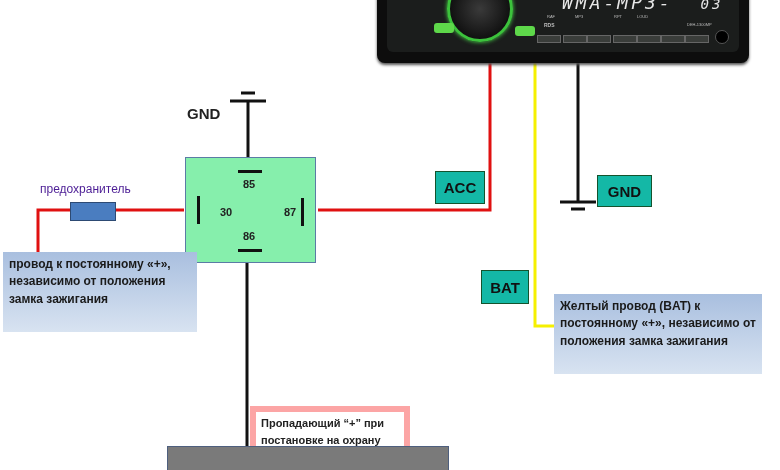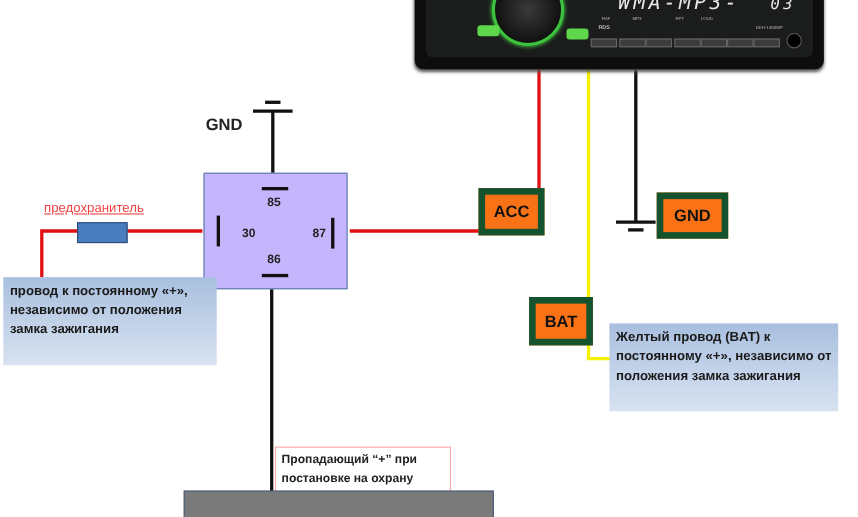--- a/index.html
+++ b/index.html
@@ -1,25 +1,25 @@
 <!DOCTYPE html>
 <html><head>
 <meta charset="utf-8">
 <style>
   html, body { margin: 0; padding: 0; }
   body { width: 780px; height: 470px; background: #ffffff; position: relative; overflow: hidden;
          font-family: "Liberation Sans", "DejaVu Sans", sans-serif; }
   .abs { position: absolute; }
   svg#wires { position: absolute; left: 0; top: 0; }
-  .label-box { position: absolute; background: #f97316; border: 6px solid #14532d; font-weight: bold; color: #111;
+  .label-box { position: absolute; background: #14b8a6; border: 1px solid #14532d; font-weight: bold; color: #111;
                display: flex; align-items: center; justify-content: center; }
   .note { position: absolute; font-weight: bold; color: #1a1a1a; line-height: 1.45; padding: 4px 6px; box-sizing: border-box;
           background: linear-gradient(180deg, #a9bfdf 0%, #d8e3f1 100%); }
-  .plain-text { position: absolute; color: #ef4444; text-decoration: underline; }
-  .relay { position: absolute; border: 1.5px solid #5b7ba5; background: #c4b5fd; box-sizing: border-box; }
+  .plain-text { position: absolute; color: #4c1d95; }
+  .relay { position: absolute; border: 1.5px solid #5b7ba5; background: #86efac; box-sizing: border-box; }
   .pin { position: absolute; background: #111; }
   .pin-label { position: absolute; font-size: 11px; font-weight: bold; color: #222; }
   .radio { position: absolute; left: 377px; top: -10px; width: 372px; height: 73px; background: #0d0d0d;
            border-radius: 0 0 8px 8px; box-shadow: 0 2px 3px #555; overflow: hidden; }
   .radio-inner { position: absolute; left: 10px; top: 0; width: 352px; height: 62px; background: #1b1d1c; border-radius: 0 0 6px 6px; }
   .knob { position: absolute; left: 60px; top: -14px; width: 60px; height: 60px; border-radius: 50%;
           background: radial-gradient(circle, #3a3a3a 0%, #111 70%); border: 3px solid #3cc23c; box-shadow: 0 0 4px #4be04b; }
   .gbtn { position: absolute; background: #5ed84a; border-radius: 3px; }
   .display { position: absolute; left: 175px; top: 2px; color: #e8e8e8; font-family: "DejaVu Sans Mono", monospace;
              font-style: italic; font-size: 18px; letter-spacing: 3px; }
@@ -94,15 +94,15 @@
 <div class="note" style="left:3px;top:252px;width:194px;height:80px;font-size:12px;">провод  к постоянному «+», независимо от положения замка зажигания</div>
 
 <div class="label-box" style="left:435px;top:171px;width:48px;height:31px;font-size:15px;">ACC</div>
 
 <div class="label-box" style="left:597px;top:175px;width:53px;height:30px;font-size:15px;">GND</div>
 
 <div class="label-box" style="left:481px;top:270px;width:46px;height:32px;font-size:15px;">BAT</div>
 
 <div class="note" style="left:554px;top:294px;width:208px;height:80px;font-size:12px;">Желтый провод (BAT) к постоянному «+», независимо от положения замка зажигания</div>
 
-<div class="abs" style="left:250px;top:406px;width:160px;height:54px;border:1px solid #fca5a5;background:#fff;box-sizing:border-box;padding:3px 5px;font-size:11px;font-weight:bold;color:#222;line-height:1.5;">Пропадающий  “+” при постановке на охрану</div>
+<div class="abs" style="left:250px;top:406px;width:160px;height:54px;border:6px solid #fca5a5;background:#fff;box-sizing:border-box;padding:3px 5px;font-size:11px;font-weight:bold;color:#222;line-height:1.5;">Пропадающий  “+” при постановке на охрану</div>
 
 <div class="gray-bar"></div>
 
 </body></html>

